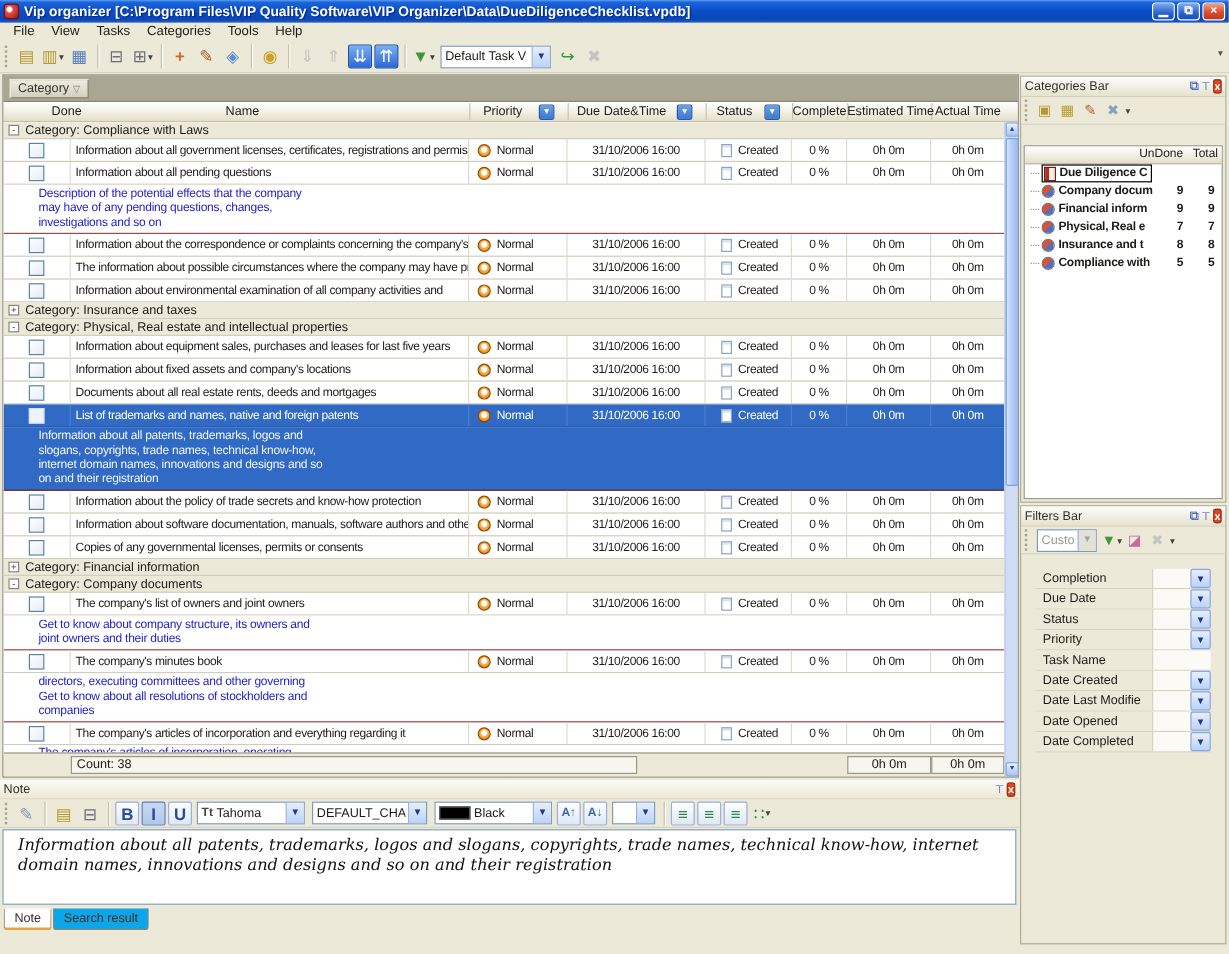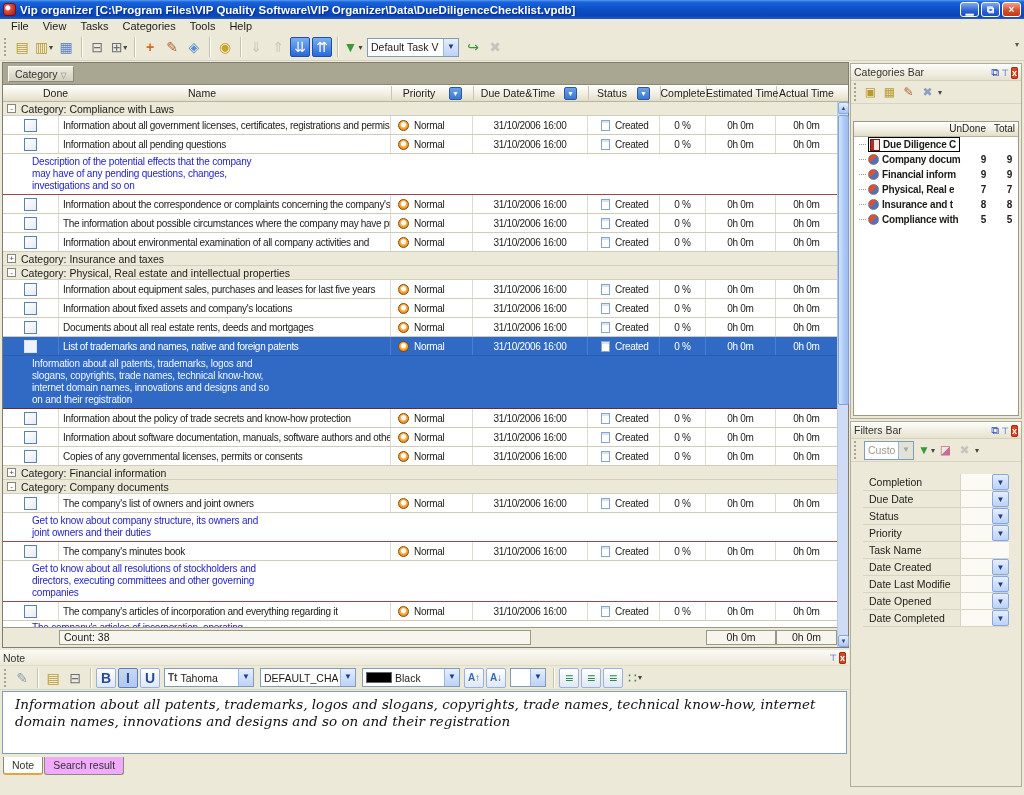--- a/index.html
+++ b/index.html
@@ -125,21 +125,21 @@
 
   
   .note-panel{position:absolute;left:0;top:650px;width:849px;height:128px;background:#ece9d8;}
   .note-panel .ptitle{background:linear-gradient(#fbfaf5,#ece9d8);border-bottom:1px solid #e0dcc8;height:16px;}
   .ntools{height:24px;display:flex;align-items:center;border-bottom:1px solid #d8d4c2;padding-left:2px;}
   .swatch{width:26px;height:11px;background:#000;border:1px solid #666;margin-right:3px;flex:0 0 auto;}
   .fprefix{color:#444;font-weight:bold;font-size:10px;margin-right:3px;}
   .ntext{margin:1px 2px 0 2px;height:63px;background:#fff;border:1px solid #7f9db9;
     font-family:"DejaVu Serif",serif;font-style:italic;font-size:13.5px;line-height:17px;color:#111;padding:4px 12px;}
   .ntabs{display:flex;align-items:flex-end;height:21px;padding-left:3px;}
-  .tab{height:18px;padding:2px 8px 0 8px;font-size:10.5px;border:1px solid #8a8876;border-top:none;background:#f0abfc;margin-right:1px;
+  .tab{height:18px;padding:2px 8px 0 8px;font-size:10.5px;border:1px solid #8a8876;border-top:none;background:#0ea5e9;margin-right:1px;
     border-radius:0 0 3px 3px;color:#33322c;}
   .tab.active{background:#fff;border-bottom:2px solid #e8a33d;font-weight:normal;}
 </style>
 </head>
 <body>
 
 <div id="screen">
 
   <div class="titlebar">
     <span class="app-ic"></span>
@@ -532,22 +532,22 @@
           <span class="c due">31/10/2006 16:00</span>
           <span class="c stt">
             <span class="doc-ic"></span>
             <span>Created</span>
           </span>
           <span class="c cmp">0 %</span>
           <span class="c est">0h 0m</span>
           <span class="c act">0h 0m</span>
         </div>
         <div class="gnote">
+          <div>directors, executing committees and other governing</div>
           <div>Get to know about all resolutions of stockholders and</div>
-          <div>directors, executing committees and other governing</div>
           <div>companies</div>
         </div>
         <div class="grow gtask">
           <span class="c cbc">
             <span class="cbx"></span>
           </span>
           <span class="c nm">The company's articles of incorporation and everything regarding it</span>
           <span class="c pri">
             <span class="pri-dot"></span>
             <span>Normal</span>

